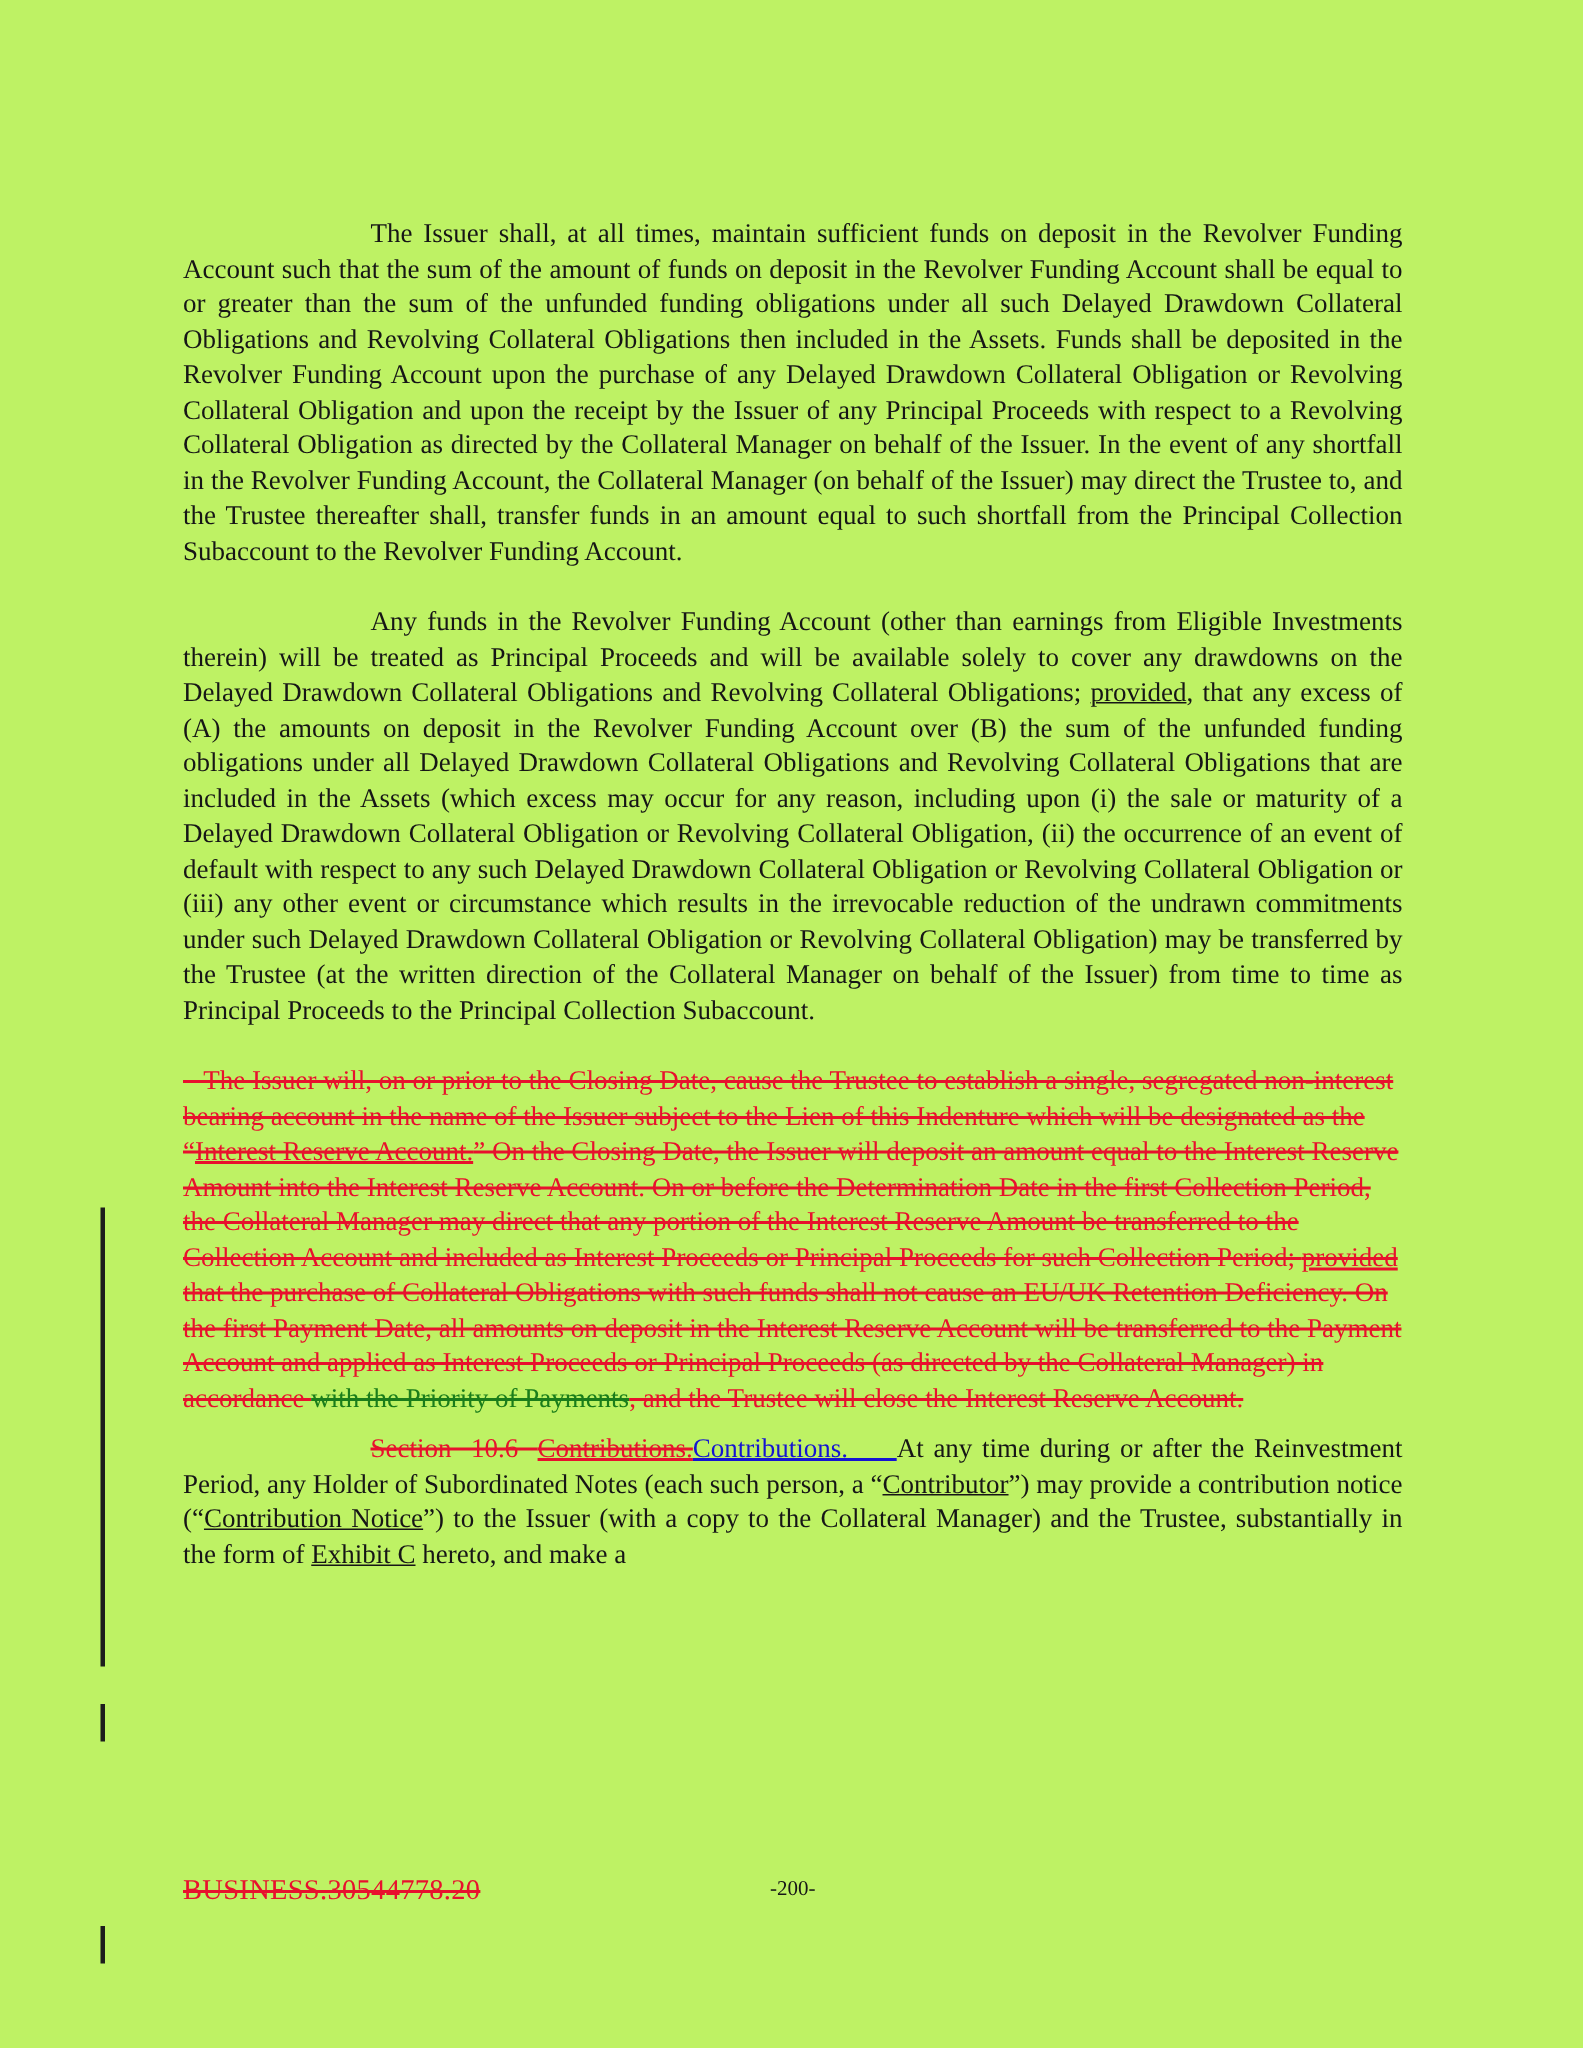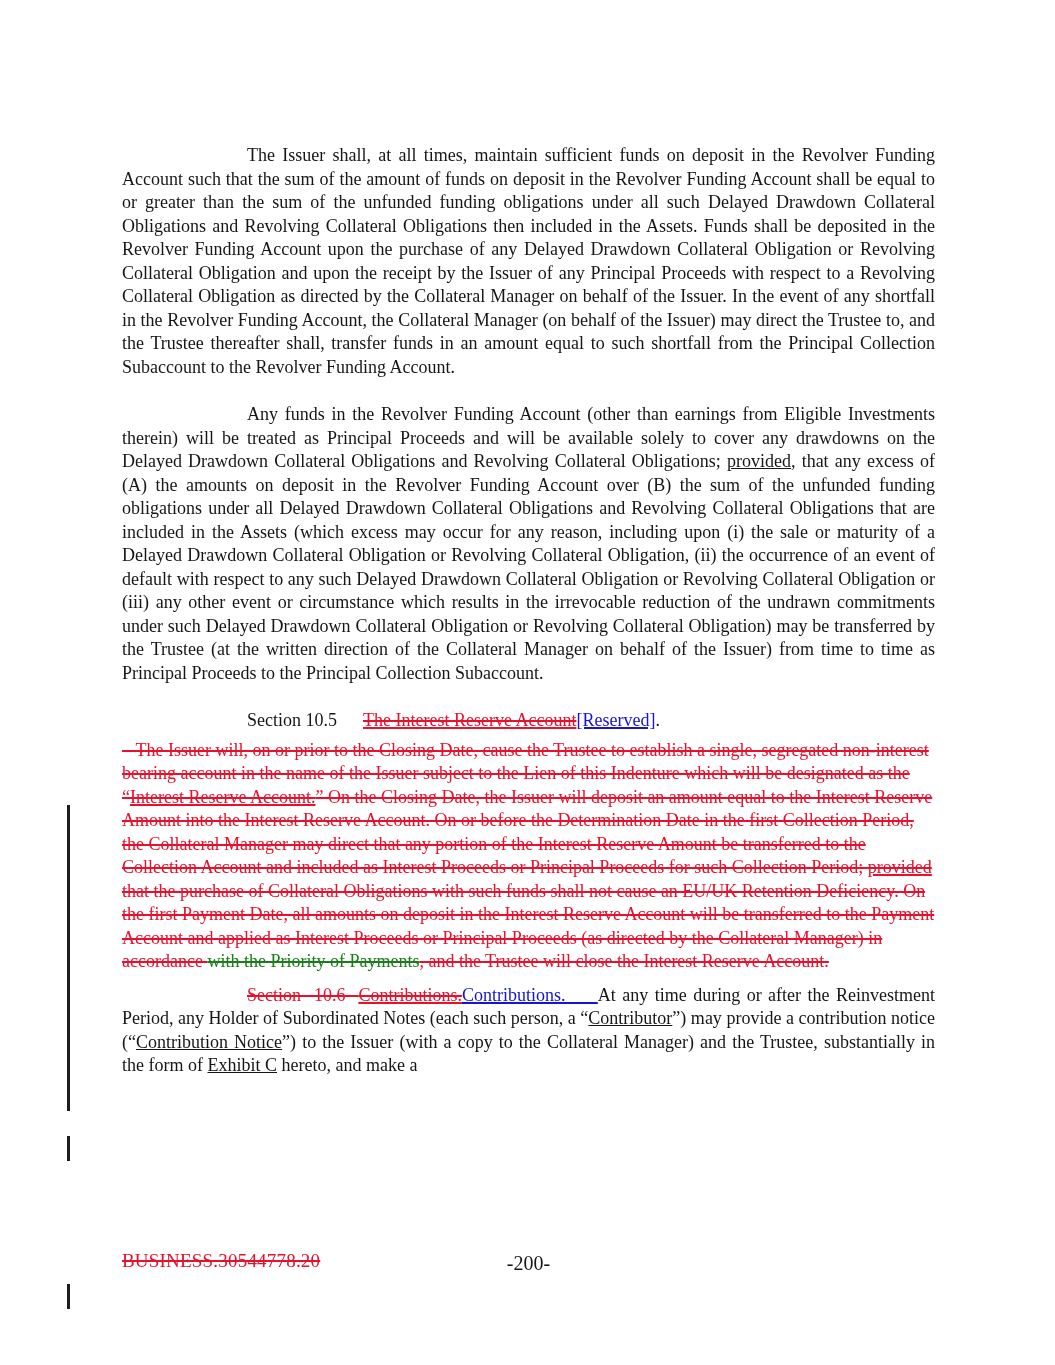--- a/index.html
+++ b/index.html
@@ -1,19 +1,19 @@
 <!DOCTYPE html>
 <html><head>
 <meta charset="utf-8">
 <style>
   html,body{margin:0;padding:0;background:#888;}
   .page{
     position:relative;
     width:1055px;height:1365px;
-    background:#ffffff;
+    background:#bef264;
     font-family:"Liberation Serif", serif;
     color:#161616;
     overflow:hidden;
   }
   .content{
     position:absolute;
     left:122px;top:144px;
     width:813px;
   }
   p{
@@ -34,21 +34,21 @@
   .black-un{text-decoration:underline;text-decoration-thickness:1.3px;}
   .changebar{
     position:absolute;
     left:67px;width:2.5px;background:#1d1d1d;
   }
   .bar-tall{top:805px;height:306px;}
   .bar-106{top:1136px;height:25px;}
   .bar-footer{top:1284px;height:25px;}
   .page-number{
     position:absolute;left:122px;top:1252px;width:813px;
-    text-align:center;font-size:20px;
+    text-align:center;font-size:14px;
   }
   .doc-code{
     position:absolute;left:122px;top:1250px;
     font-size:19px;letter-spacing:.2px;
   }
 </style>
 </head>
 <body>
 
 <div class="page">
@@ -56,21 +56,20 @@
   <div class="changebar bar-tall"></div>
   <div class="changebar bar-106"></div>
   <div class="changebar bar-footer"></div>
 
   <div class="content">
 
     <p class="indent"><span>The Issuer shall, at all times, maintain sufficient funds on deposit in the Revolver Funding Account such that the sum of the amount of funds on deposit in the Revolver Funding Account shall be equal to or greater than the sum of the unfunded funding obligations under all such Delayed Drawdown Collateral Obligations and Revolving Collateral Obligations then included in the Assets. Funds shall be deposited in the Revolver Funding Account upon the purchase of any Delayed Drawdown Collateral Obligation or Revolving Collateral Obligation and upon the receipt by the Issuer of any Principal Proceeds with respect to a Revolving Collateral Obligation as directed by the Collateral Manager on behalf of the Issuer. In the event of any shortfall in the Revolver Funding Account, the Collateral Manager (on behalf of the Issuer) may direct the Trustee to, and the Trustee thereafter shall, transfer funds in an amount equal to such shortfall from the Principal Collection Subaccount to the Revolver Funding Account.</span></p>
 
     <p class="indent"><span>Any funds in the Revolver Funding Account (other than earnings from Eligible Investments therein) will be treated as Principal Proceeds and will be available solely to cover any drawdowns on the Delayed Drawdown Collateral Obligations and Revolving Collateral Obligations; </span><span class="black-un">provided</span><span>, that any excess of (A) the amounts on deposit in the Revolver Funding Account over (B) the sum of the unfunded funding obligations under all Delayed Drawdown Collateral Obligations and Revolving Collateral Obligations that are included in the Assets (which excess may occur for any reason, including upon (i) the sale or maturity of a Delayed Drawdown Collateral Obligation or Revolving Collateral Obligation, (ii) the occurrence of an event of default with respect to any such Delayed Drawdown Collateral Obligation or Revolving Collateral Obligation or (iii) any other event or circumstance which results in the irrevocable reduction of the undrawn commitments under such Delayed Drawdown Collateral Obligation or Revolving Collateral Obligation) may be transferred by the Trustee (at the written direction of the Collateral Manager on behalf of the Issuer) from time to time as Principal Proceeds to the Principal Collection Subaccount.</span></p>
 
-    <p class="indent heading-line"><span>Section 10.5</span><span class="tab"></span><span class="red-stu">The Interest Reserve Account</span><span class="blue-un">[Reserved]</span><span>.</span></p>
 
     <p class="deleted-para"><span class="red-st">&nbsp;&nbsp;&nbsp;The Issuer will, on or prior to the Closing Date, cause the Trustee to establish a single, segregated non-interest bearing account in the name of the Issuer subject to the Lien of this Indenture which will be designated as the “</span><span class="red-stu">Interest Reserve Account.</span><span class="red-st">” On the Closing Date, the Issuer will deposit an amount equal to the Interest Reserve Amount into the Interest Reserve Account.  On or before the Determination Date in the first Collection Period, the Collateral Manager may direct that any portion of the Interest Reserve Amount be transferred to the Collection Account and included as Interest Proceeds or Principal Proceeds for such Collection Period; </span><span class="red-stu">provided</span><span class="red-st"> that the purchase of Collateral Obligations with such funds shall not cause an EU/UK Retention Deficiency.  On the first Payment Date, all amounts on deposit in the Interest Reserve Account will be transferred to the Payment Account and applied as Interest Proceeds or Principal Proceeds (as directed by the Collateral Manager) in accordance </span><span class="green-st">with the Priority of Payments</span><span class="red-st">, and the Trustee will close the Interest Reserve Account.</span></p>
 
     <p class="indent"><span class="red-st">Section&nbsp; 10.6&nbsp; </span><span class="red-stu">Contributions.</span><span class="blue-un">Contributions.&nbsp;&nbsp;&nbsp;&nbsp;&nbsp;</span><span>At any time during or after the Reinvestment Period, any Holder of Subordinated Notes (each such person, a “</span><span class="black-un">Contributor</span><span>”) may provide a contribution notice (“</span><span class="black-un">Contribution Notice</span><span>”) to the Issuer (with a copy to the Collateral Manager) and the Trustee, substantially in the form of </span><span class="black-un">Exhibit C</span><span> hereto, and make a</span></p>
 
   </div>
 
   <div class="page-number">-200-</div>
   <div class="doc-code red-st">BUSINESS.30544778.20</div>
 

